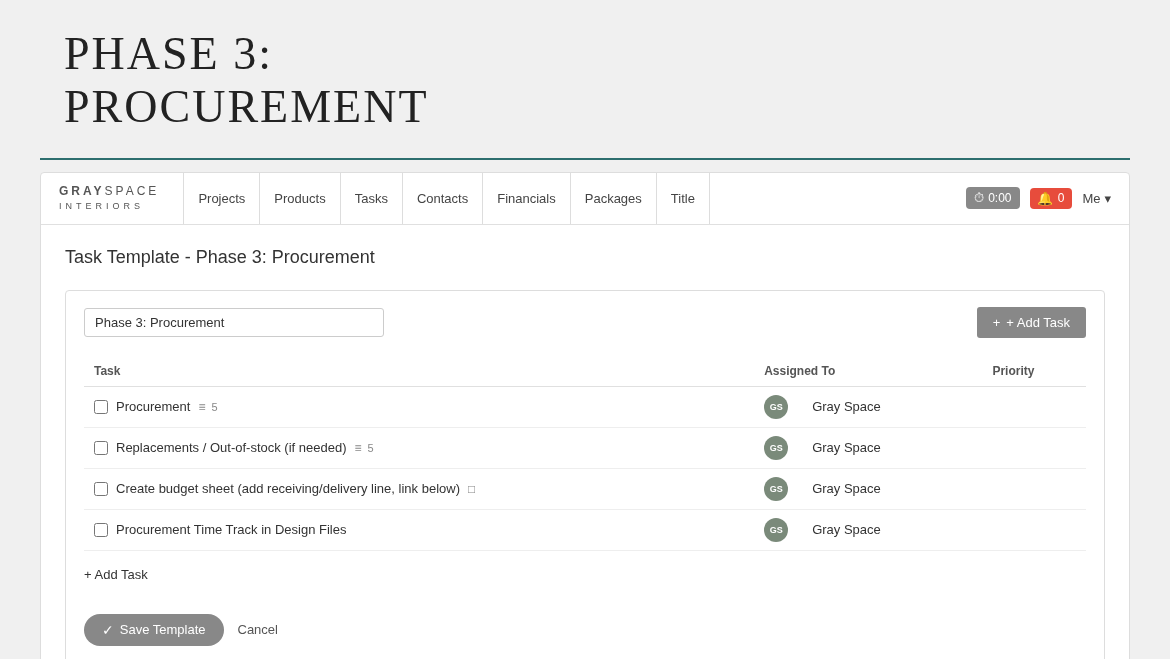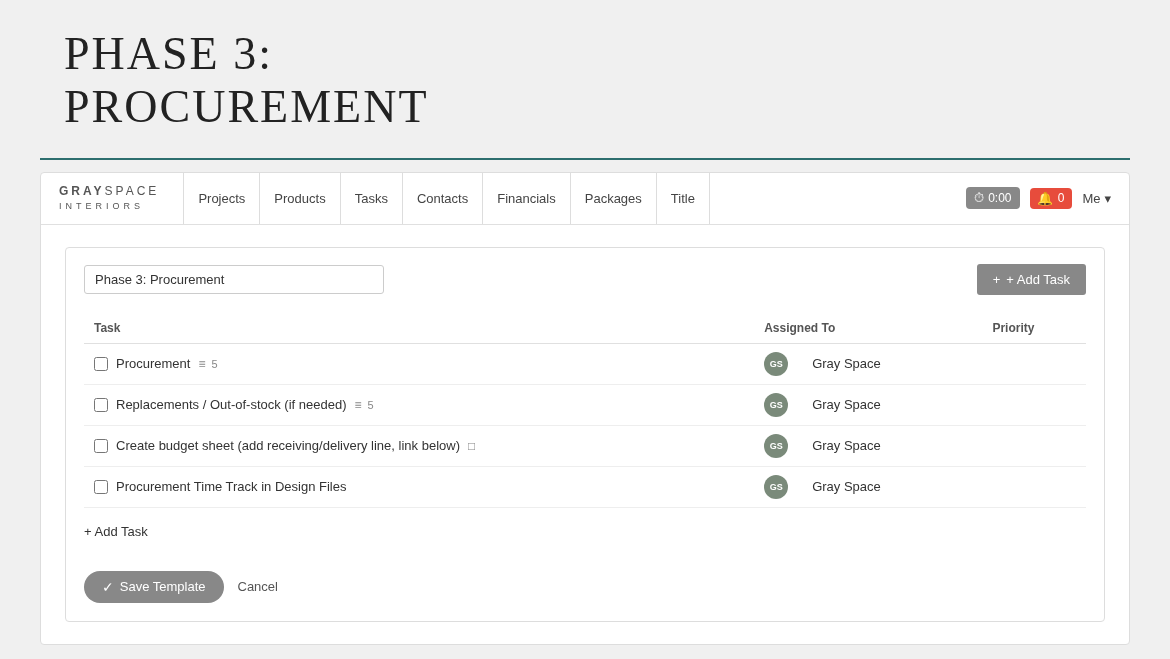--- a/index.html
+++ b/index.html
@@ -363,20 +363,21 @@
         <span>0</span>
       </div>
       <div class="me-btn">
         <span>Me</span>
         <span>▾</span>
       </div>
     </div>
   </nav>
 
   <div class="content">
+    <h1 class="page-title">Task Template - Phase 3: Procurement</h1>
 
     <div class="form-section">
       
       <div class="title-row">
         <div>
           <input class="title-input" type="text" value="Phase 3: Procurement" style="">
         </div>
         <button class="add-task-btn">
           <span>+</span>
           <span style="margin-left:2px;">+ Add Task</span>

